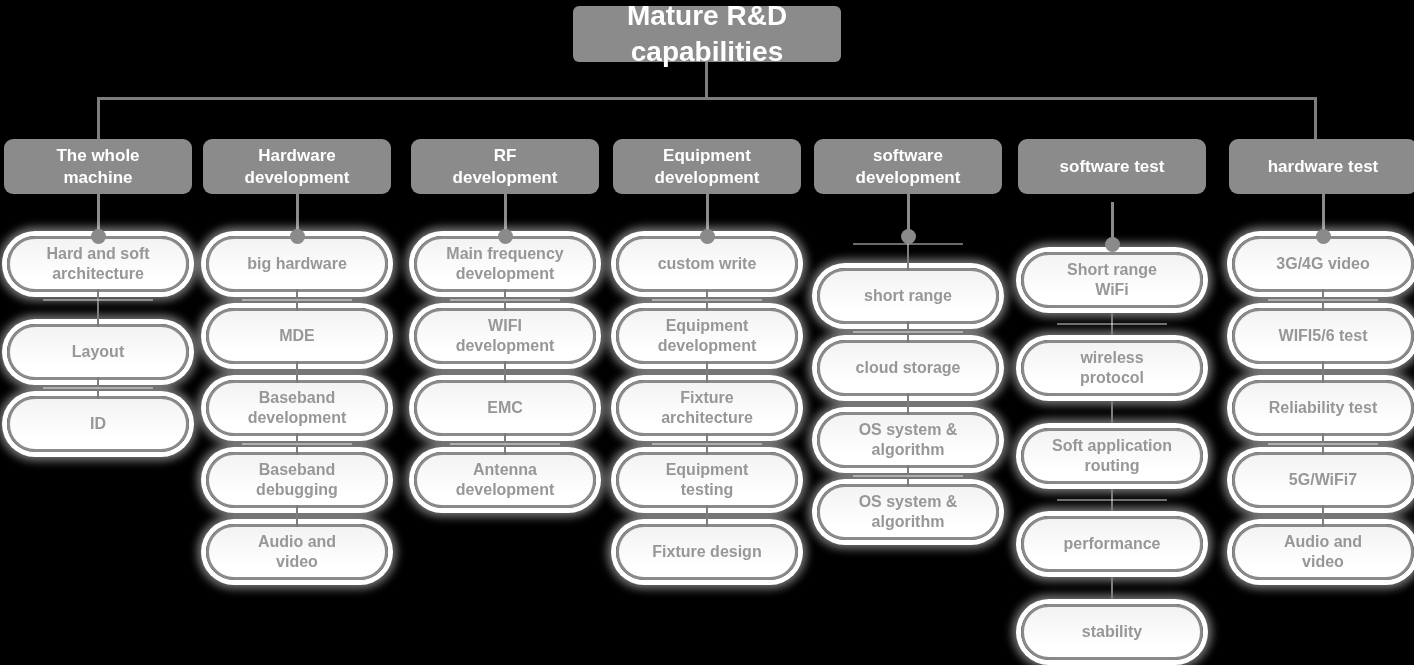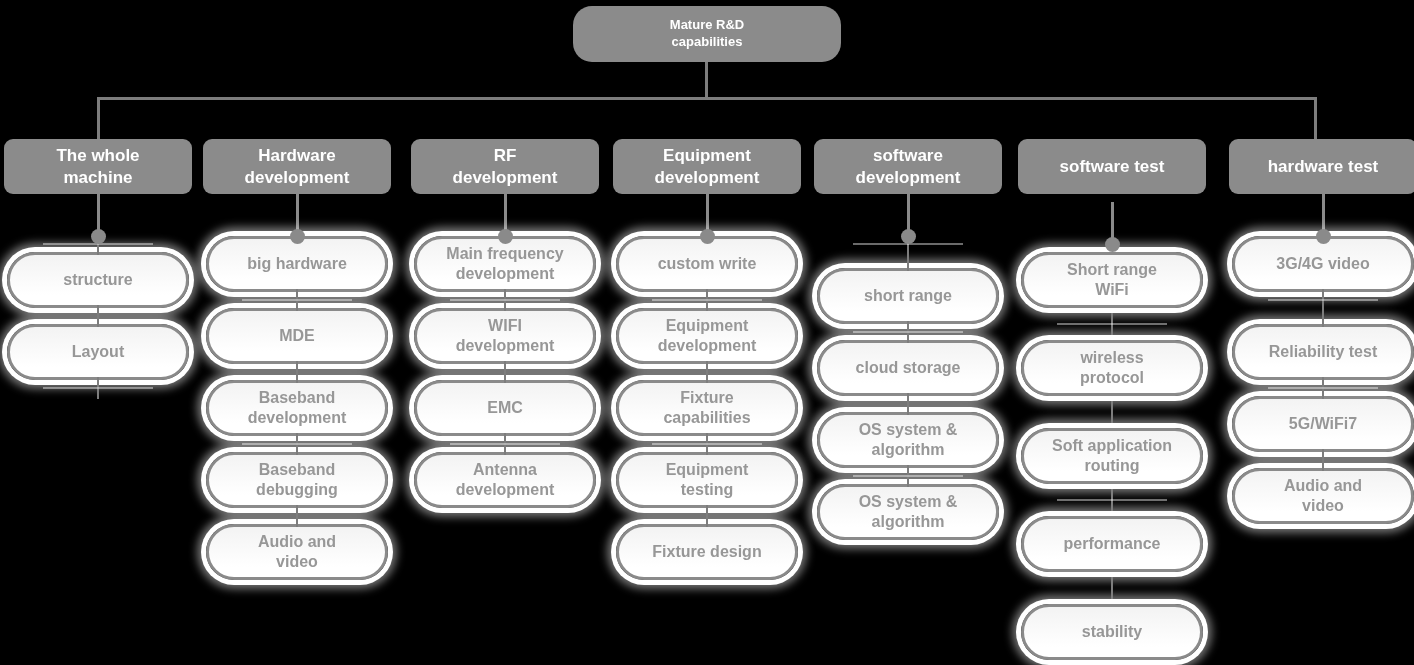--- a/index.html
+++ b/index.html
@@ -13,23 +13,23 @@
     position: relative;
     width: 1414px; height: 665px;
     background: #000000;
   }
   
   .root-node {
     position: absolute;
     left: 573px; top: 6px;
     width: 268px; height: 56px;
     background: #8b8b8b;
-    border-radius: 19px;
+    border-radius: 6px;
     color: #ffffff;
-    font-size: 13px; font-weight: 700;
+    font-size: 28px; font-weight: 700;
     line-height: 1.28;
     display: flex; align-items: center; justify-content: center;
     text-align: center;
     white-space: pre-line;
   }
   
   .vline, .hline { position: absolute; background: #7d7d7d; }
   .root-stem   { left: 705px; top: 62px; width: 3px;  height: 36px; }
   .bracket-h   { left: 97px;  top: 97px; width: 1220px; height: 3px; }
   .drop-left   { left: 97px;  top: 98px; width: 3px;  height: 42px; }
@@ -116,31 +116,33 @@
   <div class="vline drop-right"></div>
 
   <div id="columns">
       <div class="column" style="left: 4px;">
         <div class="col-header">The whole
 machine</div>
         <div class="stem">
           <div class="stem-line"></div>
           <div class="dot"></div>
         </div>
-        <div class="link grouped">
-          <div class="link-line"></div>
-        </div>
-        <div class="pill">structure</div>
+        <div class="pill">Hard and soft
+architecture</div>
+        <div class="link grouped">
+          <div class="link-line"></div>
+        </div>
         <div class="link">
           <div class="link-line"></div>
         </div>
         <div class="pill">Layout</div>
         <div class="link grouped">
           <div class="link-line"></div>
         </div>
+        <div class="pill">ID</div>
       </div>
       <div class="column" style="left: 203px;">
         <div class="col-header">Hardware
 development</div>
         <div class="stem">
           <div class="stem-line"></div>
           <div class="dot"></div>
         </div>
         <div class="pill">big hardware</div>
         <div class="link grouped">
@@ -197,21 +199,21 @@
         <div class="pill">custom write</div>
         <div class="link grouped">
           <div class="link-line"></div>
         </div>
         <div class="pill">Equipment
 development</div>
         <div class="link">
           <div class="link-line"></div>
         </div>
         <div class="pill">Fixture
-capabilities</div>
+architecture</div>
         <div class="link grouped">
           <div class="link-line"></div>
         </div>
         <div class="pill">Equipment
 testing</div>
         <div class="link">
           <div class="link-line"></div>
         </div>
         <div class="pill">Fixture design</div>
       </div>
@@ -278,20 +280,21 @@
       <div class="column" style="left: 1229px;">
         <div class="col-header">hardware test</div>
         <div class="stem">
           <div class="stem-line"></div>
           <div class="dot"></div>
         </div>
         <div class="pill">3G/4G video</div>
         <div class="link grouped">
           <div class="link-line"></div>
         </div>
+        <div class="pill">WIFI5/6 test</div>
         <div class="link">
           <div class="link-line"></div>
         </div>
         <div class="pill">Reliability test</div>
         <div class="link grouped">
           <div class="link-line"></div>
         </div>
         <div class="pill">5G/WiFi7</div>
         <div class="link">
           <div class="link-line"></div>

